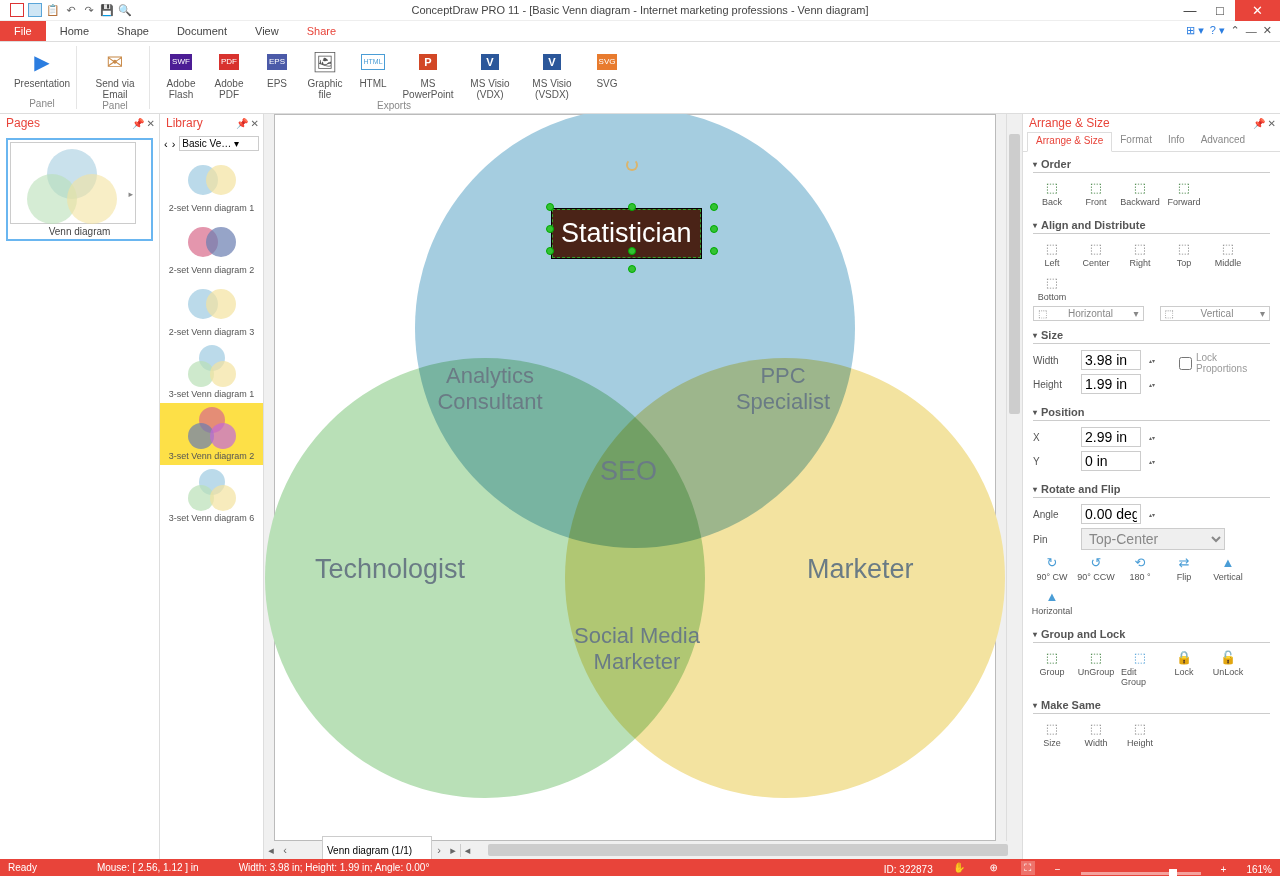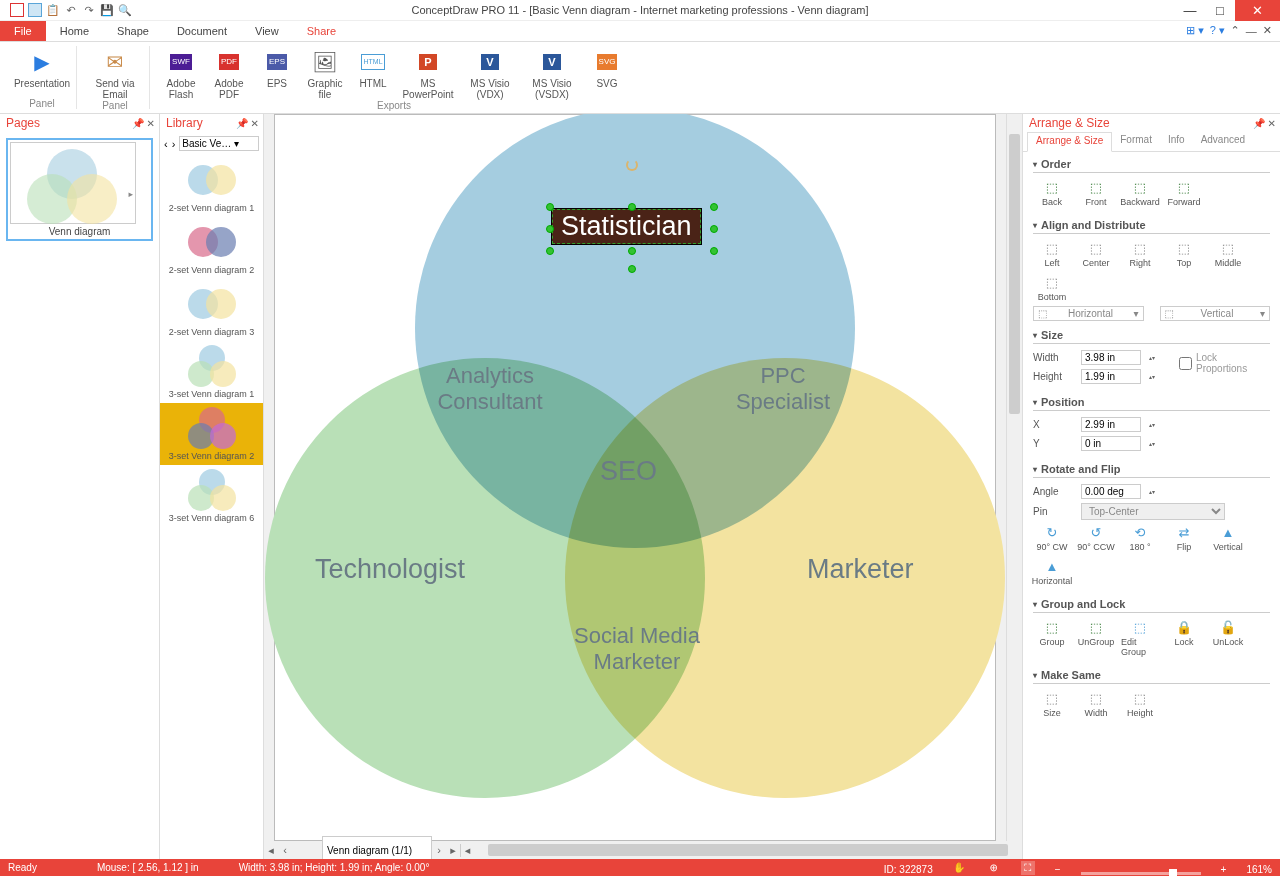--- a/index.html
+++ b/index.html
@@ -44,21 +44,21 @@
 .page-thumb-box { width:126px; height:82px; background:#fff; border:1px solid #ccc; position:relative; }
 .mini-venn { position:absolute; inset:6px; }
 .mini-venn .c { position:absolute; border-radius:50%; opacity:0.6; }
 .page-thumb-label { text-align:center; font-size:10px; color:#444; margin-top:2px; }
 
 
 .library-panel { width:104px; border-right:1px solid #ddd; display:flex; flex-direction:column; }
 .lib-nav { display:flex; align-items:center; gap:4px; padding:4px; font-size:11px; }
 .lib-select { flex:1; font-size:10px; border:1px solid #ccc; padding:1px 2px; }
 .lib-item { padding:4px 6px; display:flex; flex-direction:column; align-items:center; gap:2px; }
-.lib-item.sel { background:#eab308; }
+.lib-item.sel { background:#fde047; }
 .lib-thumb { width:60px; height:42px; position:relative; }
 .lib-thumb .c { position:absolute; border-radius:50%; opacity:0.7; }
 .lib-label { font-size:9px; color:#555; text-align:center; }
 
 
 .canvas-area { flex:1; position:relative; background:#f0f0f0; overflow:hidden; }
 .canvas-inner { position:absolute; left:10px; right:26px; top:0; bottom:18px; background:#fff; border:1px solid #bbb; }
 .vscroll { position:absolute; right:0; top:0; bottom:18px; width:16px; background:#f0f0f0; border-left:1px solid #ddd; }
 .vscroll .thumb { position:absolute; left:2px; right:2px; top:20px; height:280px; background:#cdcdcd; border-radius:2px; }
 .hscroll { position:absolute; left:0; right:16px; bottom:0; height:18px; background:#f0f0f0; display:flex; align-items:center; }
@@ -68,39 +68,39 @@
 .hscroll-track .thumb { position:absolute; left:0; width:520px; top:1px; bottom:1px; background:#cdcdcd; border-radius:2px; }
 
 
 .venn { position:absolute; left:50%; top:48%; transform:translate(-50%,-50%); width:720px; height:700px; }
 .venn .circle { position:absolute; border-radius:50%; mix-blend-mode:multiply; }
 .venn .c1 { width:440px; height:440px; background:#a5cde0; left:140px; top:-5px; }
 .venn .c2 { width:440px; height:440px; background:#b9e0b7; left:-10px; top:245px; }
 .venn .c3 { width:440px; height:440px; background:#f3e3a0; left:290px; top:245px; }
 .venn-label { position:absolute; font-size:22px; color:#6a7b85; text-align:center; line-height:1.2; }
 .venn-label.big { font-size:27px; }
-.selected-text { position:absolute; background:#4a2317; color:#fff; font-size:27px; padding:1px 8px; border:1px dashed #33a02c; outline:1px solid #000; }
+.selected-text { position:absolute; background:#4a2317; color:#fff; font-size:27px; padding:8px 8px; border:1px dashed #33a02c; outline:1px solid #000; }
 .sel-handle { position:absolute; width:8px; height:8px; background:#33c233; border:1px solid #0a0; border-radius:50%; }
 .sel-rotate { position:absolute; width:12px; height:12px; border:2px solid #dab56e; border-radius:50%; border-top-color:transparent; left:50%; top:-50px; transform:translateX(-50%); }
 
 
 .arrange-panel { width:258px; border-left:1px solid #ddd; display:flex; flex-direction:column; overflow-y:auto; }
 .arr-tabs { display:flex; height:20px; border-bottom:1px solid #ddd; font-size:10px; padding-left:4px; }
 .arr-tab { padding:2px 8px; color:#888; }
 .arr-tab.active { color:#e8443a; border:1px solid #ddd; border-bottom:1px solid #fff; margin-bottom:-1px; background:#fff; }
 .arr-section { padding:6px 10px 2px; }
 .arr-title { font-size:11px; font-weight:bold; color:#555; display:flex; align-items:center; gap:4px; border-bottom:1px solid #ccc; padding-bottom:2px; margin-bottom:6px; }
 .arr-title::before { content:"▾"; font-size:8px; }
 .arr-row { display:flex; gap:6px; flex-wrap:wrap; margin-bottom:4px; }
 .arr-btn { display:flex; flex-direction:column; align-items:center; width:38px; font-size:9px; color:#555; gap:2px; }
 .arr-btn .ai { width:20px; height:16px; display:flex; align-items:center; justify-content:center; font-size:13px; color:#3a7d3a; }
 .arr-btn.gray .ai { color:#888; }
 .arr-field { display:flex; align-items:center; gap:8px; margin-bottom:4px; font-size:10px; color:#555; }
 .arr-field label { width:40px; }
-.arr-field input, .arr-field select { width:60px; font-size:10px; border:1px solid #ccc; padding:1px 3px; }
+.arr-field input, .arr-field select { width:60px; font-size:14px; border:1px solid #ccc; padding:1px 3px; }
 .arr-field .spinner { display:flex; flex-direction:column; width:10px; font-size:6px; color:#666; }
 .arr-dd { border:1px solid #ccc; padding:1px 4px; font-size:10px; width:90px; display:flex; justify-content:space-between; color:#888; }
 .arr-row-dd { display:flex; gap:16px; }
 .arr-row-dd .arr-dd { flex:1; }
 .checkbox-row { display:flex; align-items:center; gap:4px; font-size:10px; color:#999; }
 
 
 .statusbar { position:absolute; bottom:0; left:0; right:0; height:17px; background:#e8443a; color:#fff; display:flex; align-items:center; font-size:10px; padding:0 8px; }
 .statusbar .sb-left { flex:0 0 auto; }
 .statusbar .sb-mid { flex:1; display:flex; gap:40px; padding-left:60px; }

